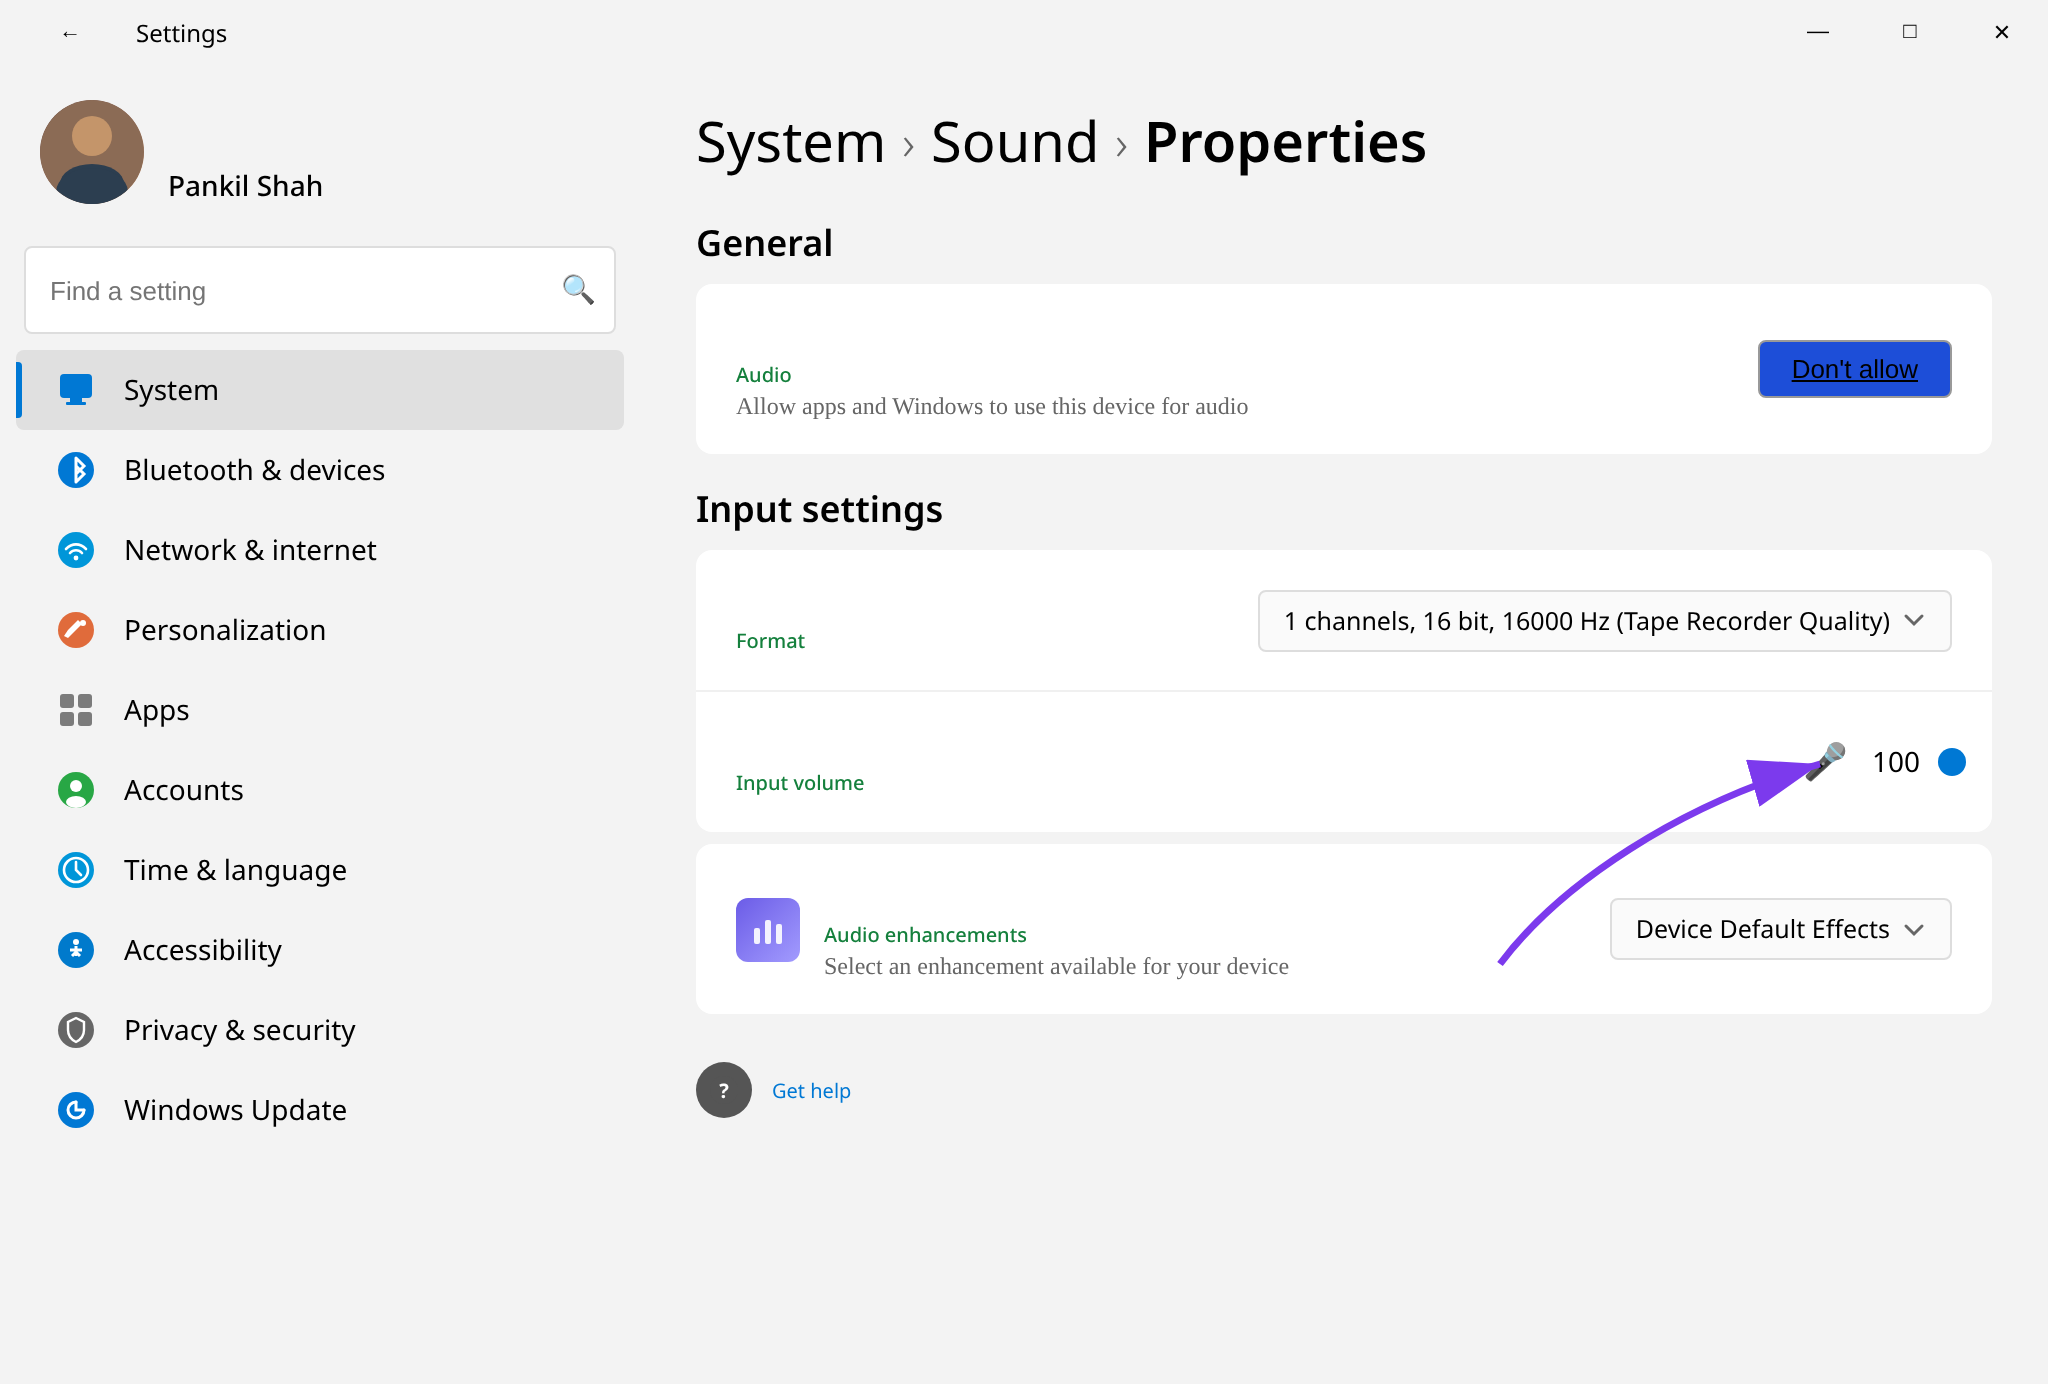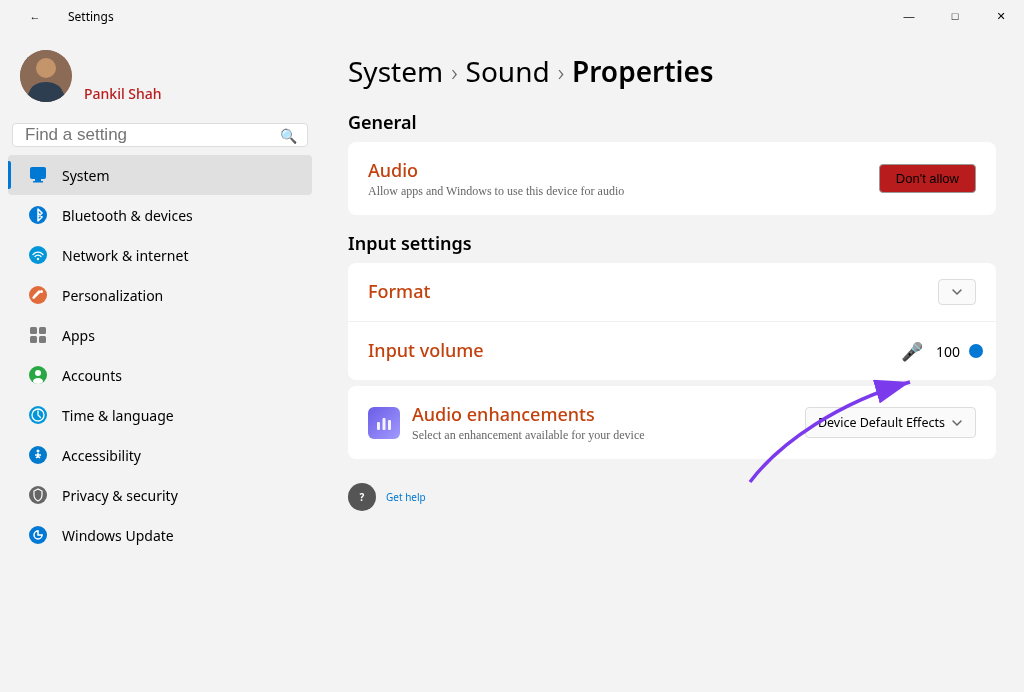--- a/index.html
+++ b/index.html
@@ -86,35 +86,35 @@
       width: 100%;
       height: 100%;
       background: linear-gradient(135deg, #5a3e35 0%, #9b7060 50%, #c4956a 100%);
       display: flex;
       align-items: flex-end;
       justify-content: center;
     }
     .profile-name {
       font-size: 14px;
       font-weight: 500;
-      color: #b91c1c;
+      color: #000000;
       margin-top: 36px;
     }
     .search-box {
       margin: 0 12px 8px 12px;
       position: relative;
     }
     .search-input {
       width: 100%;
-      height: 24px;
+      height: 44px;
       border: 1px solid #ddd;
       border-radius: 4px;
       background: #fff;
       padding: 0 36px 0 12px;
-      font-size: 17px;
+      font-size: 13px;
       color: #000;
       outline: none;
     }
     .search-icon-wrap {
       position: absolute;
       right: 10px;
       top: 50%;
       transform: translateY(-50%);
       color: #666;
       font-size: 14px;
@@ -196,40 +196,42 @@
     .card-row {
       display: flex;
       align-items: center;
       justify-content: space-between;
       padding: 16px 20px;
       border-bottom: 1px solid #f0f0f0;
     }
     .card-row:last-child { border-bottom: none; }
     .card-row-info {}
     .card-row-title {
-      font-size: 18px;
+      font-size: 10px;
       font-weight: 500;
-      color: #c2410c;
+      color: #15803d;
       margin-bottom: 2px;
+      margin-top: 22px;
     }
     .card-row-sub {
       font-size: 12px;
       color: #666;
       font-family: Liberation Serif, serif;
     }
 
     .btn-outline {
       border: 1px solid #999;
-      background: #b91c1c;
+      background: #1d4ed8;
       border-radius: 4px;
       padding: 6px 16px;
       font-size: 13px;
       cursor: pointer;
       white-space: nowrap;
       color: #000;
+      text-decoration: underline;
     }
 
     .section-gap { margin-top: 16px; }
 
     
     .select-dropdown {
       display: flex;
       align-items: center;
       gap: 6px;
       border: 1px solid #ddd;
@@ -516,20 +518,21 @@
       </div>
     </div>
 
     <div class="section-label section-gap">Input settings</div>
 
     <div class="card">
 
       <div class="card-row">
         <div class="card-row-title">Format</div>
         <div class="select-dropdown">
+          <span>1 channels, 16 bit, 16000 Hz (Tape Recorder Quality)</span>
           <svg width="12" height="12" viewBox="0 0 12 12">
             <path d="M2 4l4 4 4-4" stroke="#666" stroke-width="1.5" fill="none" stroke-linecap="round"></path>
           </svg>
         </div>
       </div>
 
       <div class="card-row">
         <div class="card-row-title">Input volume</div>
         <div class="volume-row">
           <span class="mic-icon">🎤</span>

